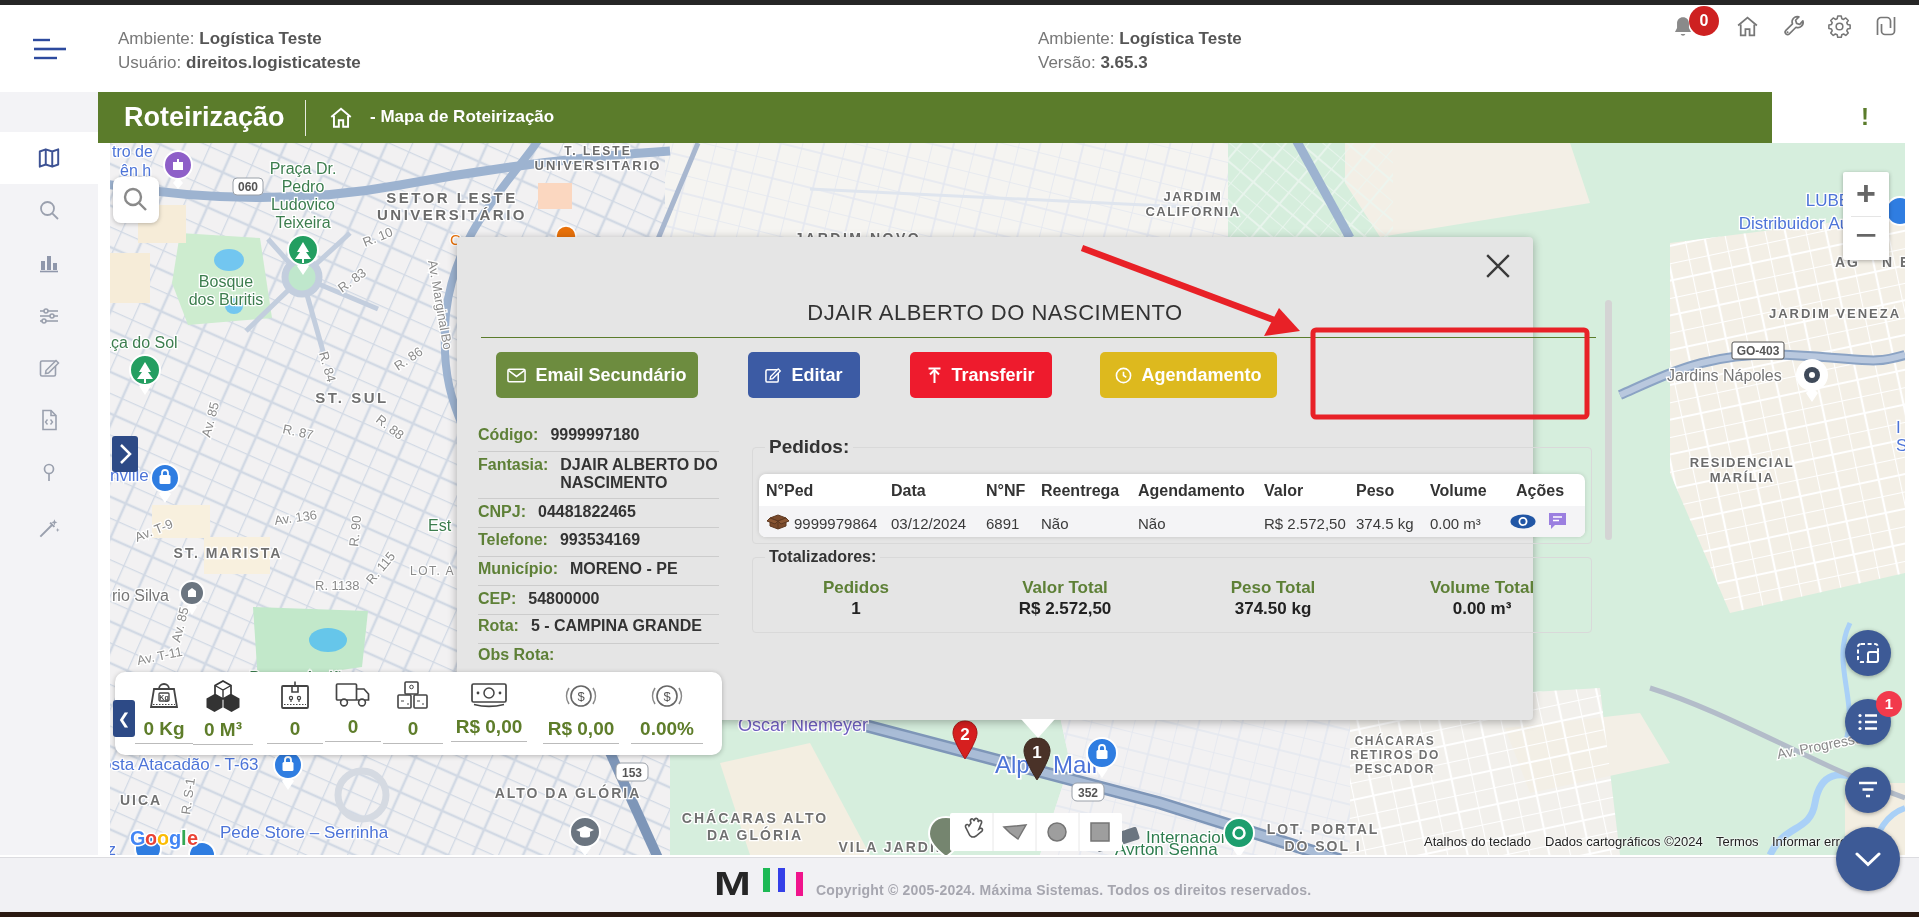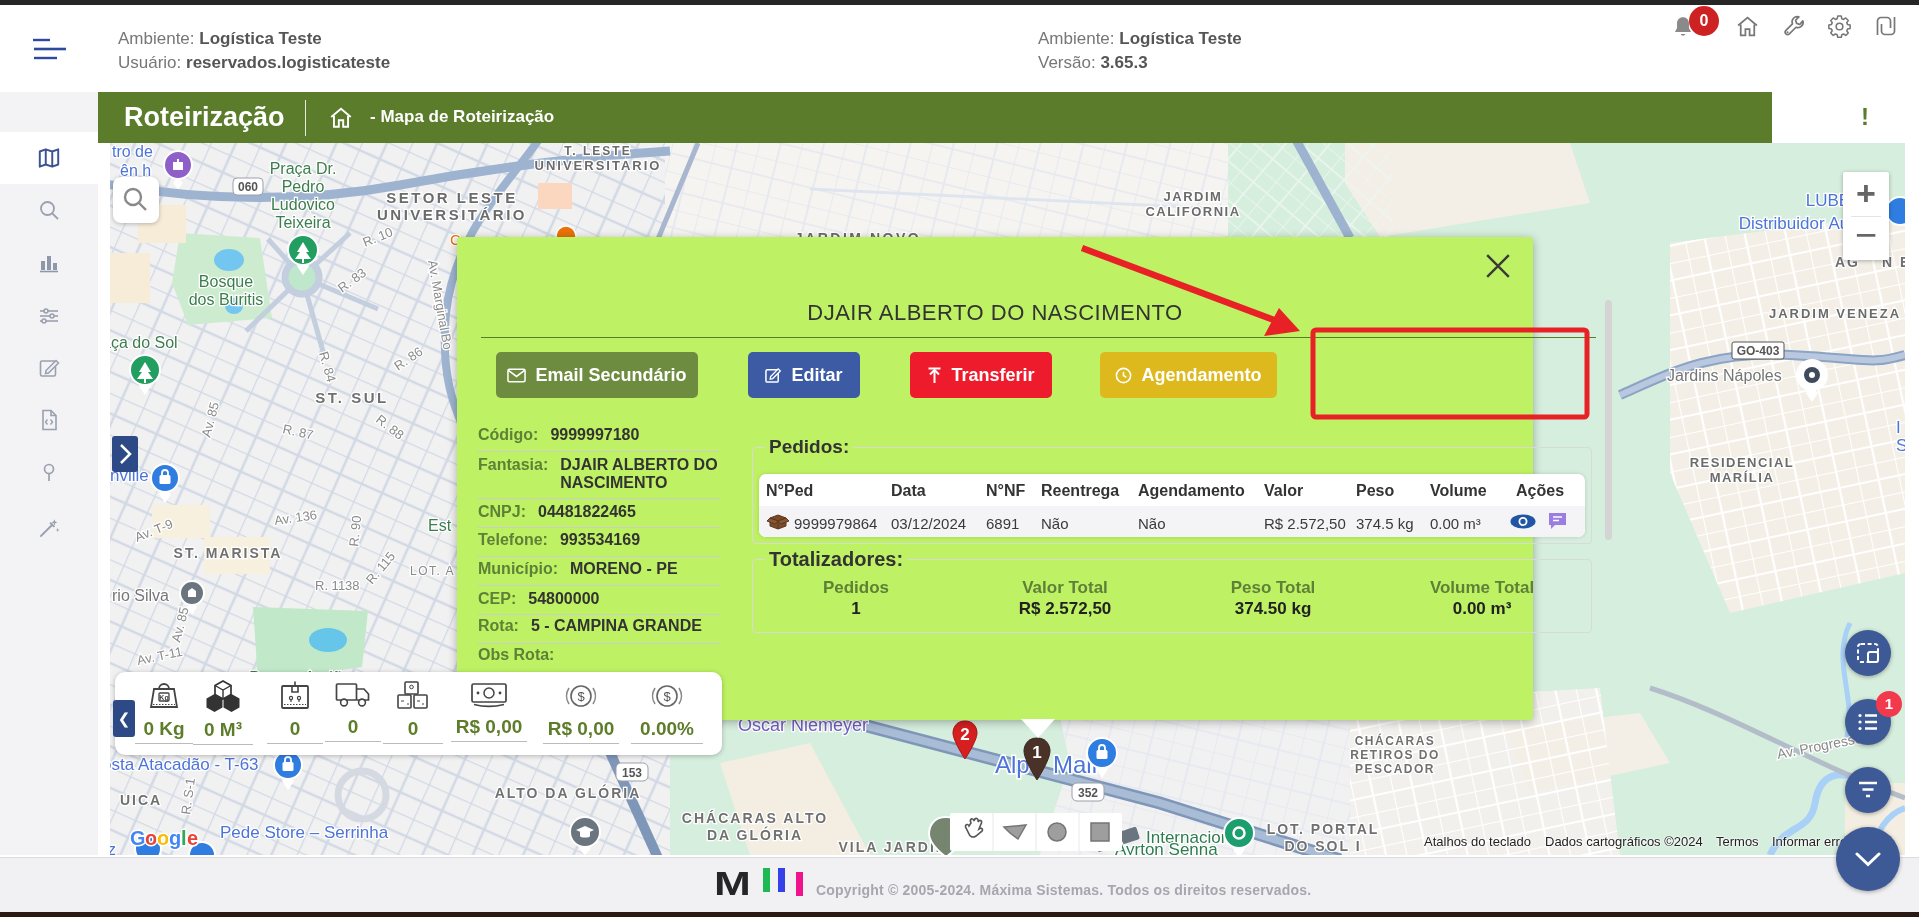--- a/index.html
+++ b/index.html
@@ -33,21 +33,21 @@
   
   #footer { left:0; top:855px; width:1919px; height:62px; background:#fff; }
   #footerbar { left:0; top:857px; width:1919px; height:55px; background:#f1f1f4; border-top:1px solid #dcdce0; }
   #footerblk { left:0; top:912px; width:1919px; height:5px; background:#2b1a12; }
   #copy { left:816px; top:882px; font-size:14px; color:#a6a6af; font-weight:bold; letter-spacing:.2px; }
 
   
   #map { left:110px; top:143px; width:1795px; height:712px; background:#f1efec; overflow:hidden; }
 
   
-  #modal { z-index:20; left:457px; top:237px; width:1076px; height:483px; background:#bef264; border-radius:4px;
+  #modal { z-index:20; left:457px; top:237px; width:1076px; height:483px; background:#e5e5e5; border-radius:4px;
       box-shadow:0 2px 10px rgba(0,0,0,.3); }
   #modal .closex { position:absolute; right:22px; top:16px; width:26px; height:26px; }
   #mtitle { position:absolute; left:0; top:63px; width:100%; text-align:center; font-size:22px; color:#333;
       letter-spacing:.5px; }
   #mhr { position:absolute; left:24px; top:100px; width:1115px; height:0; border-top:1px solid #5b7c2b; }
   .mbtn { position:absolute; top:115px; height:46px; border-radius:5px; color:#fff; font-weight:bold; font-size:18px;
       display:flex; align-items:center; justify-content:center; gap:9px; }
   .mtail { position:absolute; left:564px; top:482px; width:0; height:0; border-left:17px solid transparent;
       border-right:17px solid transparent; border-top:19px solid #fff; }
   .mscroll { position:absolute; left:1148px; top:63px; width:7px; height:240px; background:#d4d4d4; border-radius:4px; }
@@ -370,21 +370,21 @@
   </div>
 
   <div id="topstrip" class="abs"></div>
   <div id="header" class="abs">
     <svg class="abs" style="left:33px;top:33px" width="36" height="28" viewBox="0 0 36 28">
       <line x1="0" y1="2" x2="17" y2="2" stroke="#2d4a9e" stroke-width="2.4"></line>
       <line x1="1" y1="11" x2="33" y2="11" stroke="#2d4a9e" stroke-width="2.6"></line>
       <line x1="1" y1="20" x2="24" y2="20" stroke="#2d4a9e" stroke-width="2.4"></line>
     </svg>
     <div class="abs envline" style="left:118px;top:24px">Ambiente: <b>Logística Teste</b></div>
-    <div class="abs envline" style="left:118px;top:48px">Usuário: <b>reservados.logisticateste</b></div>
+    <div class="abs envline" style="left:118px;top:48px">Usuário: <b>direitos.logisticateste</b></div>
     <div class="abs envline" style="left:1038px;top:24px">Ambiente: <b>Logística Teste</b></div>
     <div class="abs envline" style="left:1038px;top:48px">Versão: <b>3.65.3</b></div>
 
     <svg class="abs" style="left:1670px;top:8px" width="26" height="28" viewBox="0 0 24 24">
       <path d="M12 3 C8.8 3 6.5 5.4 6.5 8.6 V13 L4.6 16.5 H19.4 L17.5 13 V8.6 C17.5 5.4 15.2 3 12 3 Z" fill="#8a8a8a"></path>
       <path d="M9.8 18.5 a2.3 2.3 0 0 0 4.4 0 Z" fill="#8a8a8a"></path>
     </svg>
     <div class="abs" style="left:1689px;top:1px;width:30px;height:30px;border-radius:50%;background:#ce2121;color:#fff;
         font-weight:bold;font-size:16px;text-align:center;line-height:30px">0</div>
 
@@ -679,21 +679,21 @@
     <svg class="abs" style="left:1053px;top:277px" width="26" height="15" viewBox="0 0 26 15">
       <ellipse cx="13" cy="7.5" rx="12.5" ry="7" fill="#2156a5"></ellipse>
       <circle cx="13" cy="7.5" r="3.6" fill="none" stroke="#fff" stroke-width="1.8"></circle>
     </svg>
     <svg class="abs" style="left:1090px;top:274px" width="21" height="20" viewBox="0 0 21 20">
       <path d="M2 2 H19 V14 H8 L4 18 V14 H2 Z" fill="#9b7fe0"></path>
       <path d="M6 6 H15 M6 9.5 H12" stroke="#fff" stroke-width="1.6"></path>
     </svg>
 
     <fieldset class="fs" style="top:311px;height:85px">
-        <legend style="font-size:20px">Totalizadores:</legend>
+        <legend style="font-size:16px">Totalizadores:</legend>
       </fieldset>
     <div class="tot" style="left:329px">
         <div class="tl">Pedidos</div>
         <div class="tv">1</div>
       </div>
     <div class="tot" style="left:538px">
         <div class="tl">Valor Total</div>
         <div class="tv">R$ 2.572,50</div>
       </div>
     <div class="tot" style="left:746px">

